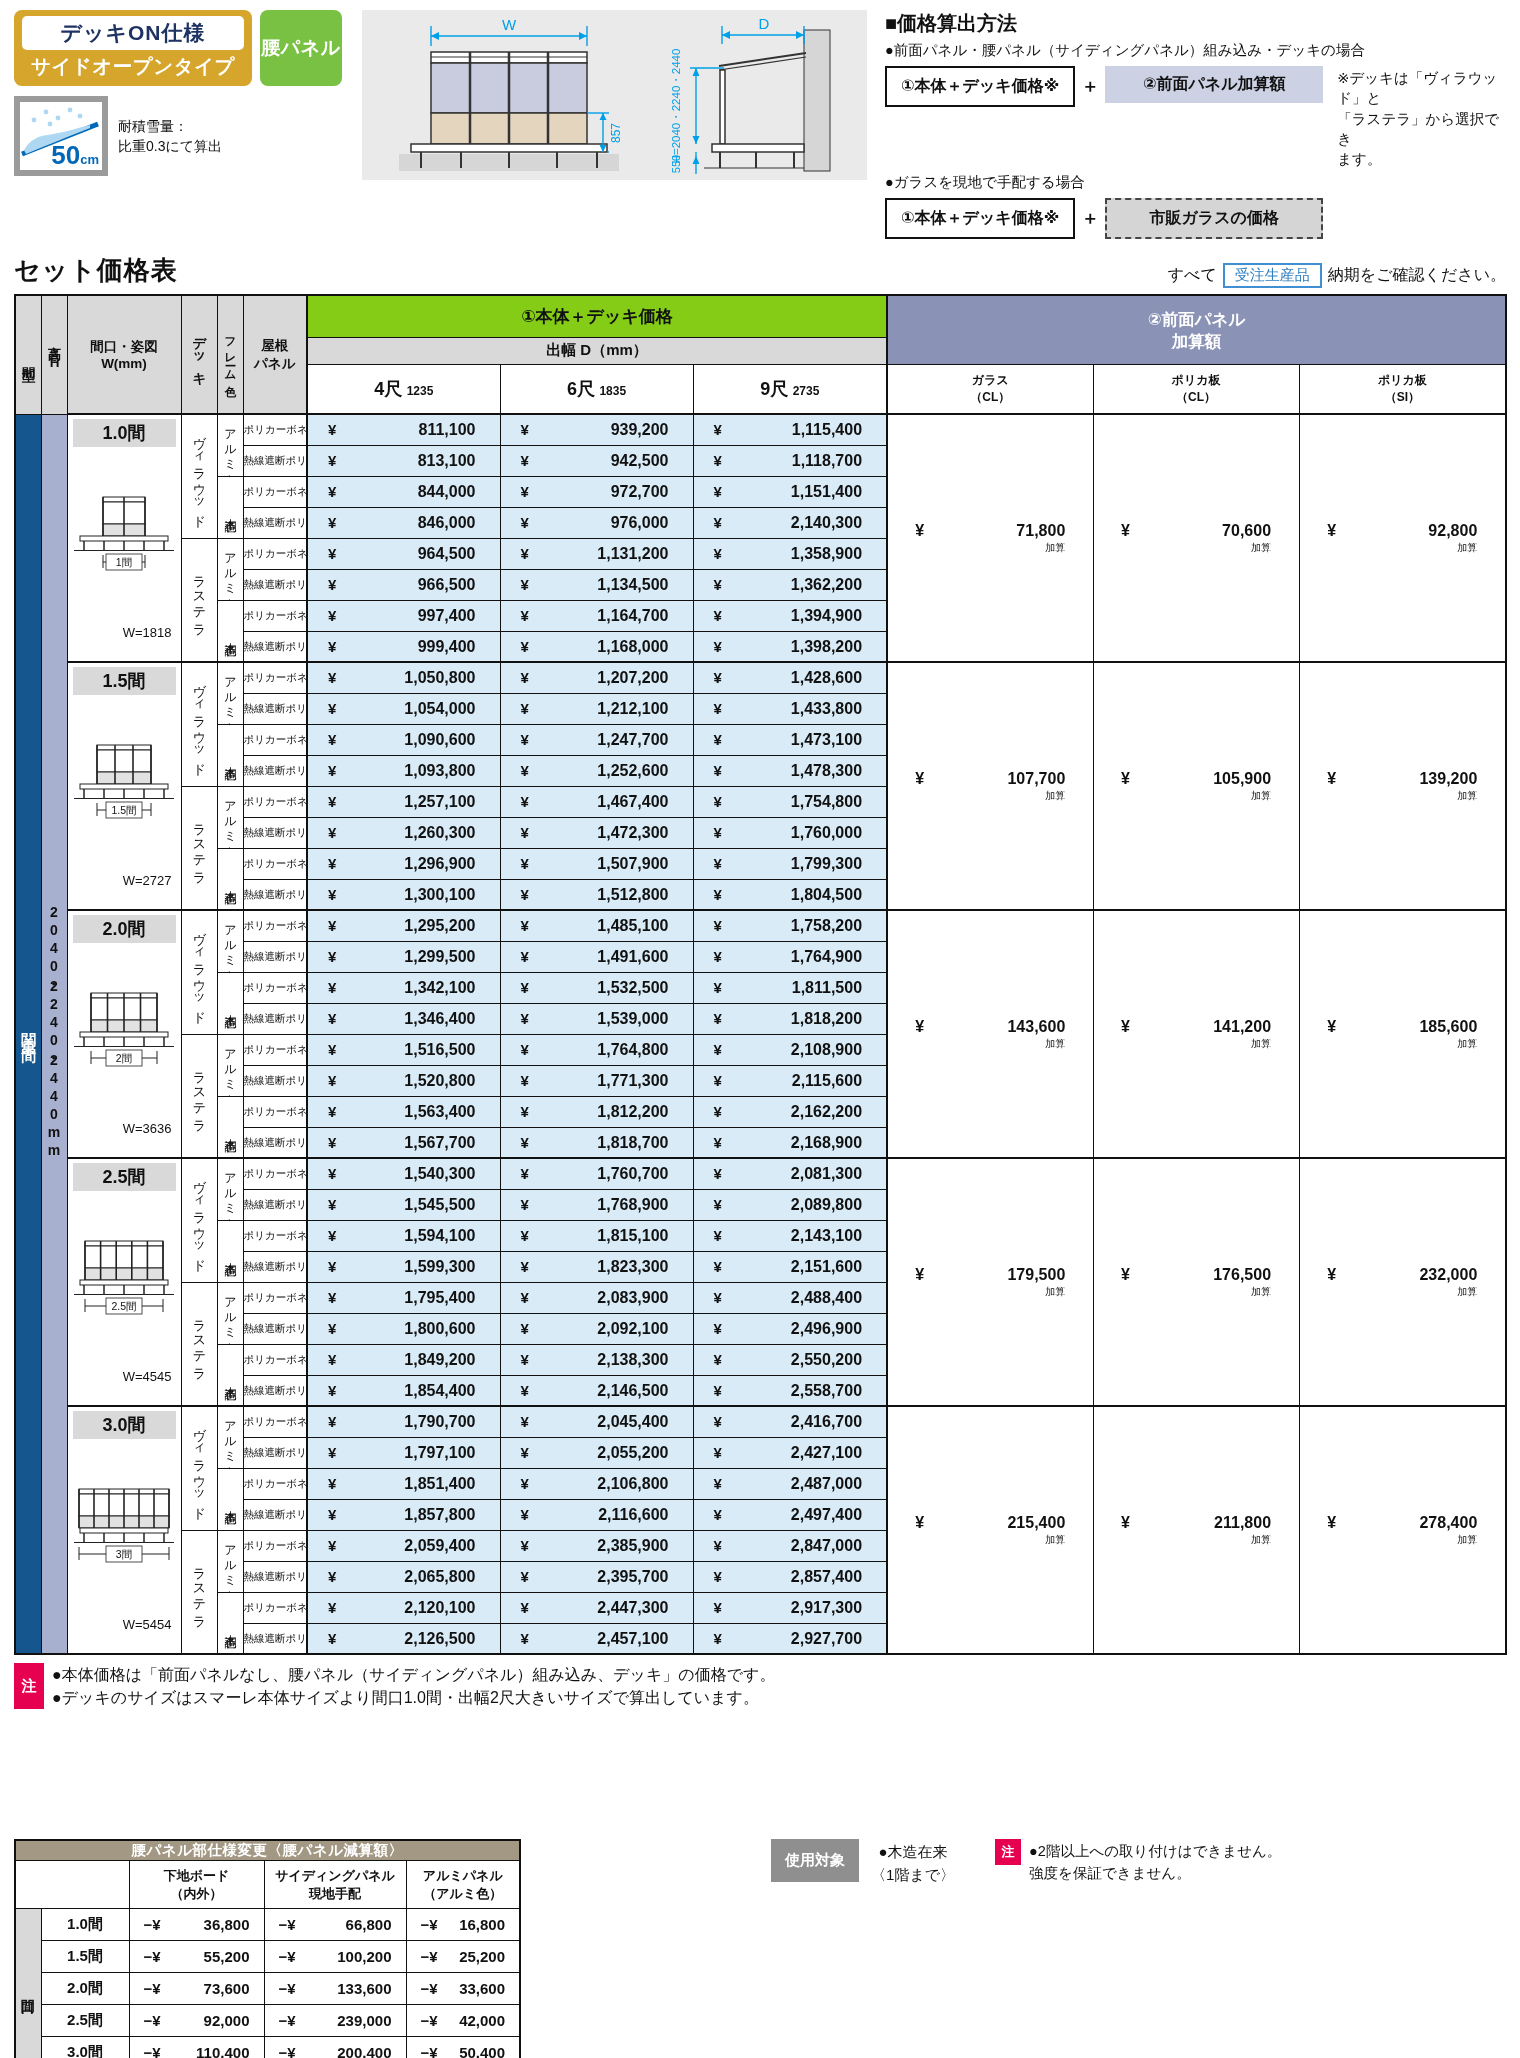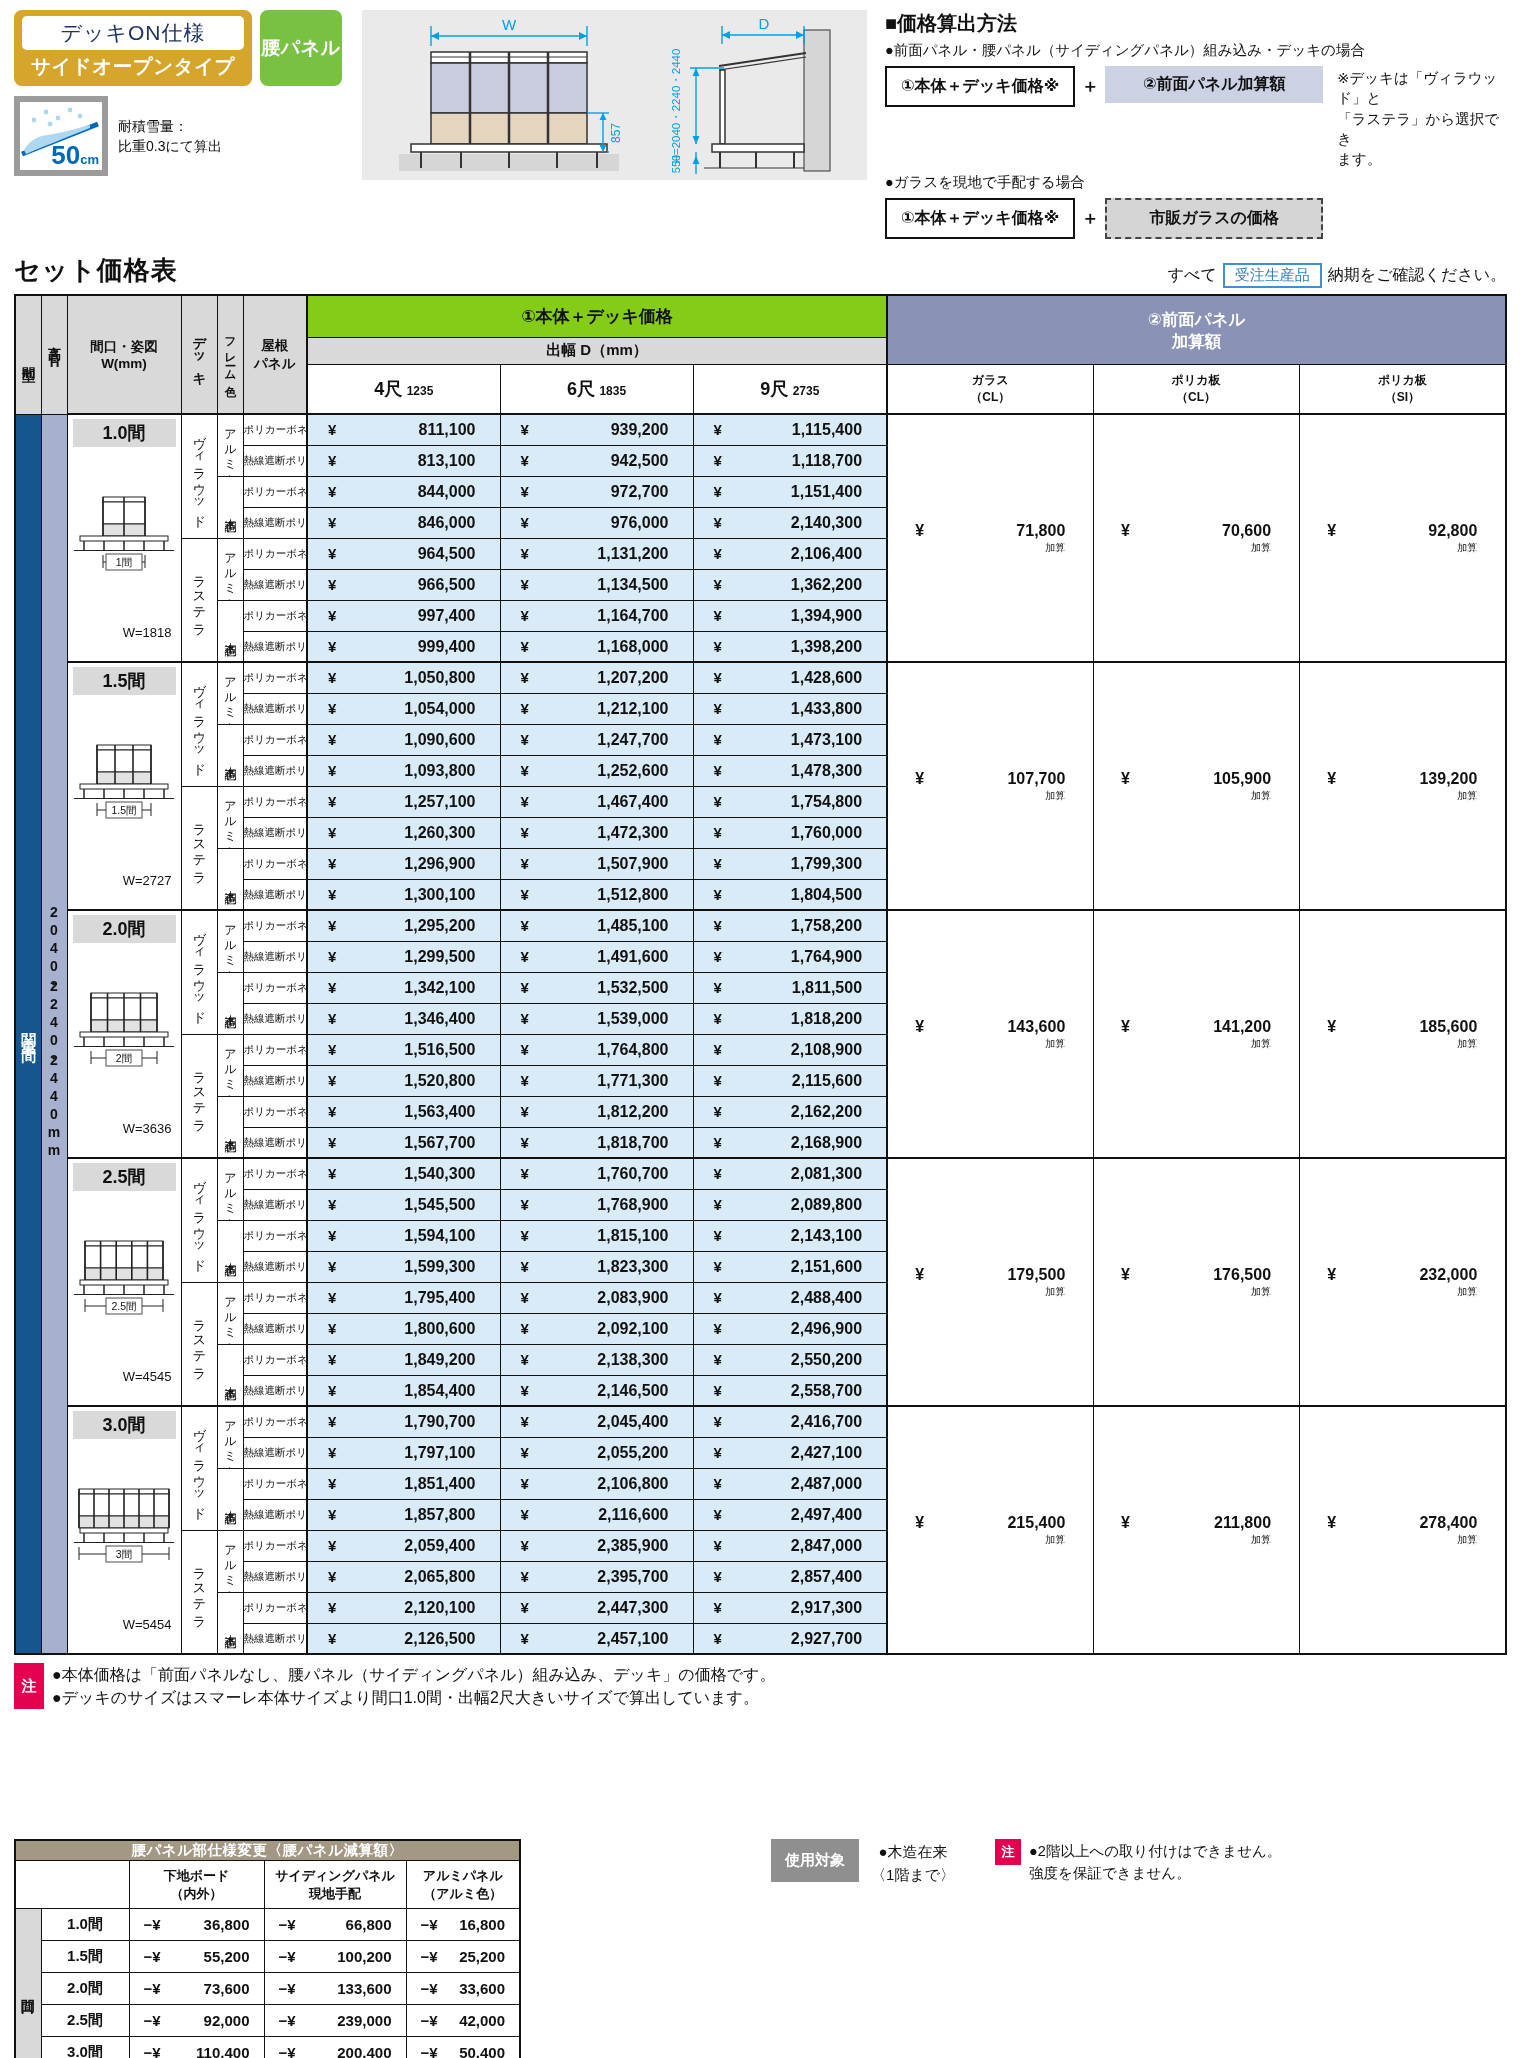--- a/index.html
+++ b/index.html
@@ -4,21 +4,21 @@
 <style>
   * { margin:0; padding:0; box-sizing:border-box; }
   body { width:1520px; background:#fff; font-family:"Liberation Sans","DejaVu Sans",sans-serif; color:#111; }
   .page { width:1520px; padding:10px 14px 20px 14px; }
 
   
   .top { display:flex; align-items:flex-start; }
   .top-left { width:330px; flex:0 0 auto; }
   .badges-row { display:flex; gap:8px; }
   .gold-badge { width:238px; height:76px; background:#d5a62b; border-radius:8px; padding:6px 8px 4px; }
-  .gold-inner { background:#fff; border-radius:5px; height:34px; line-height:34px; text-align:center; font-size:21px; font-weight:normal; color:#1e3263; letter-spacing:1px; }
+  .gold-inner { background:#fff; border-radius:5px; height:34px; line-height:34px; text-align:center; font-size:21px; font-weight:bold; color:#1e3263; letter-spacing:1px; }
   .gold-sub { color:#fff; font-weight:bold; font-size:19.5px; text-align:center; margin-top:3px; letter-spacing:0.5px; }
   .green-badge { width:82px; height:76px; background:#79c143; border-radius:8px; color:#fff; font-weight:bold; font-size:19px; display:flex; align-items:center; justify-content:center; letter-spacing:0.5px; }
   .snow-row { display:flex; margin-top:10px; align-items:center; gap:10px; }
   .snow-icon { width:94px; height:80px; border:6px solid #9b9b9b; background:#fff; position:relative; flex:0 0 auto; }
   .snow-val { position:absolute; right:3px; bottom:2px; color:#0068b7; font-weight:bold; font-size:26px; line-height:1; }
   .snow-val small { font-size:13px; font-weight:bold; }
   .snow-text { font-size:14px; line-height:1.45; }
   .top-diagrams { flex:0 0 auto; width:505px; margin-left:18px; background:#eaeaea; padding:6px 4px 2px; display:flex; justify-content:center; gap:18px; }
   .top-method { flex:1 1 auto; margin-left:18px; }
   .method-title { font-size:20px; font-weight:bold; margin-bottom:4px; }
@@ -412,21 +412,21 @@
           </td>
           <td class="price-cell solid-top">
             <div class="pricein">
               <span class="yen">¥</span>
               <span class="val">1,131,200</span>
             </div>
           </td>
           <td class="price-cell solid-top">
             <div class="pricein">
               <span class="yen">¥</span>
-              <span class="val">2,106,400</span>
+              <span class="val">1,358,900</span>
             </div>
           </td>
         </tr>
         <tr>
           <td class="roof-cell dash-top">熱線遮断ポリカ</td>
           <td class="price-cell dash-top thickL">
             <div class="pricein">
               <span class="yen">¥</span>
               <span class="val">966,500</span>
             </div>

